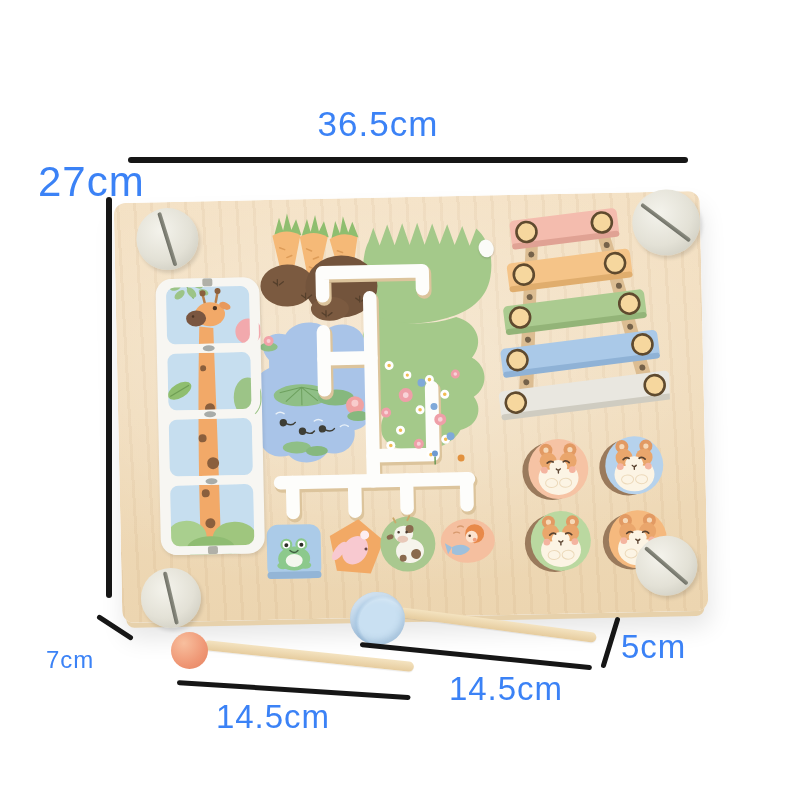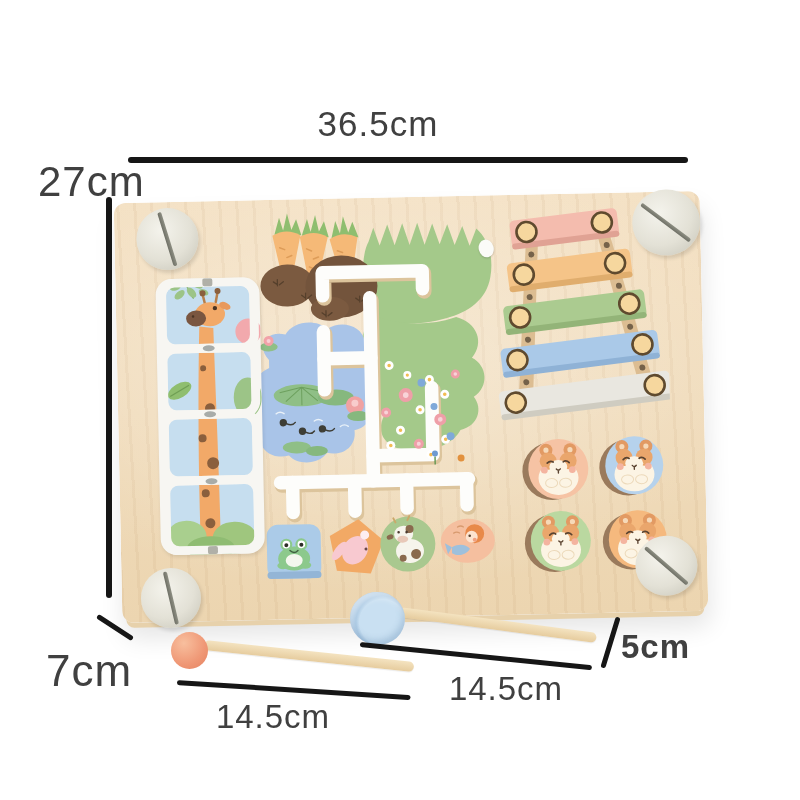--- a/index.html
+++ b/index.html
@@ -1,24 +1,24 @@
 <!DOCTYPE html>
 <html><head>
 <meta charset="utf-8">
 <style>
   html,body{margin:0;padding:0;background:#fff;}
   .stage{position:relative;width:800px;height:800px;background:#fff;overflow:hidden;
          font-family:"Liberation Sans","DejaVu Sans",sans-serif;}
-  .lbl{position:absolute;color:#404040;font-weight:400;letter-spacing:1px;white-space:nowrap;}
+  .lbl{position:absolute;color:#3b82f6;font-weight:400;letter-spacing:1px;white-space:nowrap;}
   .lbl-width{left:293px;top:104px;width:170px;text-align:center;font-size:35px;}
   .lbl-height{left:38px;top:158px;font-size:42px;}
-  .lbl-thick{left:46px;top:646px;font-size:44px;}
+  .lbl-thick{left:46px;top:646px;font-size:24px;}
   .lbl-m1{left:198px;top:698px;width:150px;text-align:center;font-size:33px;}
   .lbl-m2{left:431px;top:670px;width:150px;text-align:center;font-size:33px;}
-  .lbl-head{left:621px;top:628px;font-size:33px;font-weight:bold;}
+  .lbl-head{left:621px;top:628px;font-size:33px;}
   .dline{position:absolute;background:#161616;border-radius:3px;}
   .dl-top{left:128px;top:157px;width:560px;height:6px;}
   .dl-left{left:106px;top:197px;width:6px;height:401px;}
   .dl-m1{left:177px;top:680px;width:234px;height:5px;transform:rotate(3.7deg);transform-origin:left center;}
   .dl-m2{left:360px;top:642px;width:233px;height:5px;transform:rotate(5.7deg);transform-origin:left center;}
   .tick-7{left:94px;top:625px;width:42px;height:5px;transform:rotate(33deg);}
   .tick-5{left:584px;top:640px;width:53px;height:5px;transform:rotate(-73deg);}
   .board{position:absolute;left:118px;top:197px;width:586px;height:420px;border-radius:12px;
          transform:rotate(-1.2deg);
          background:

